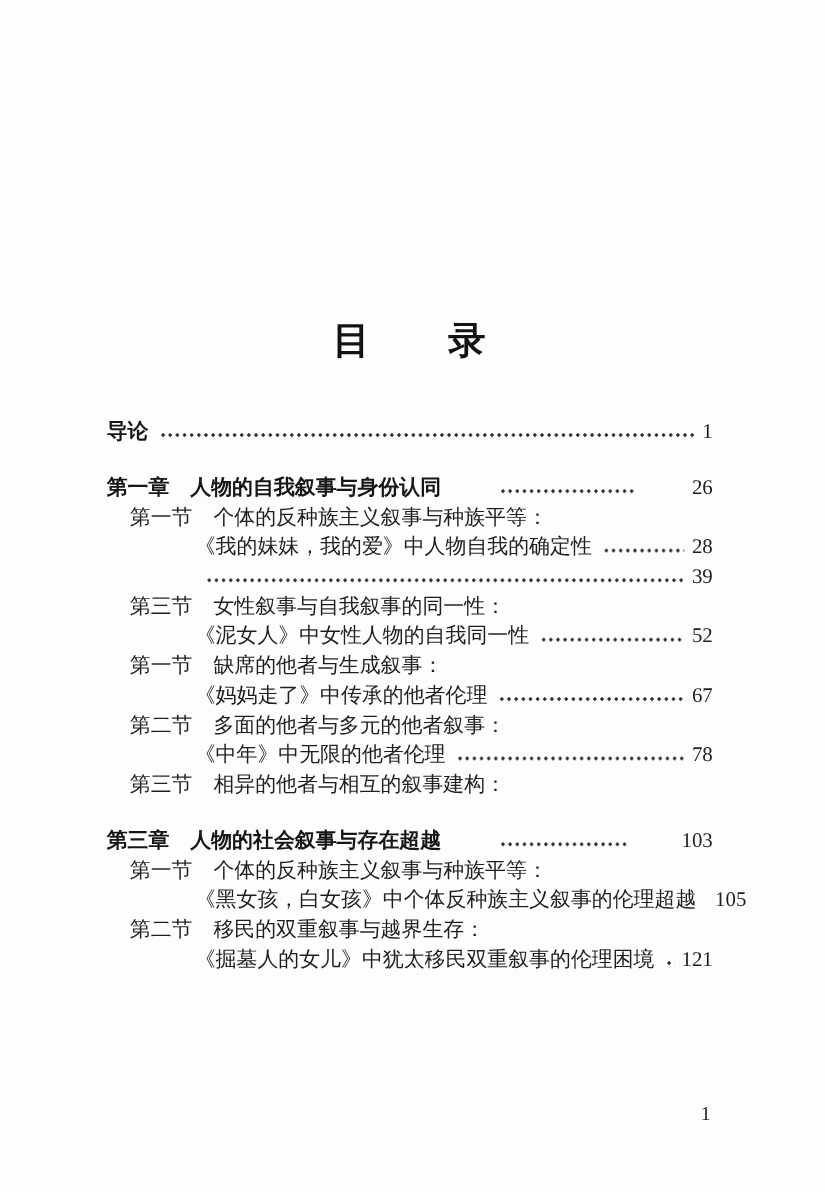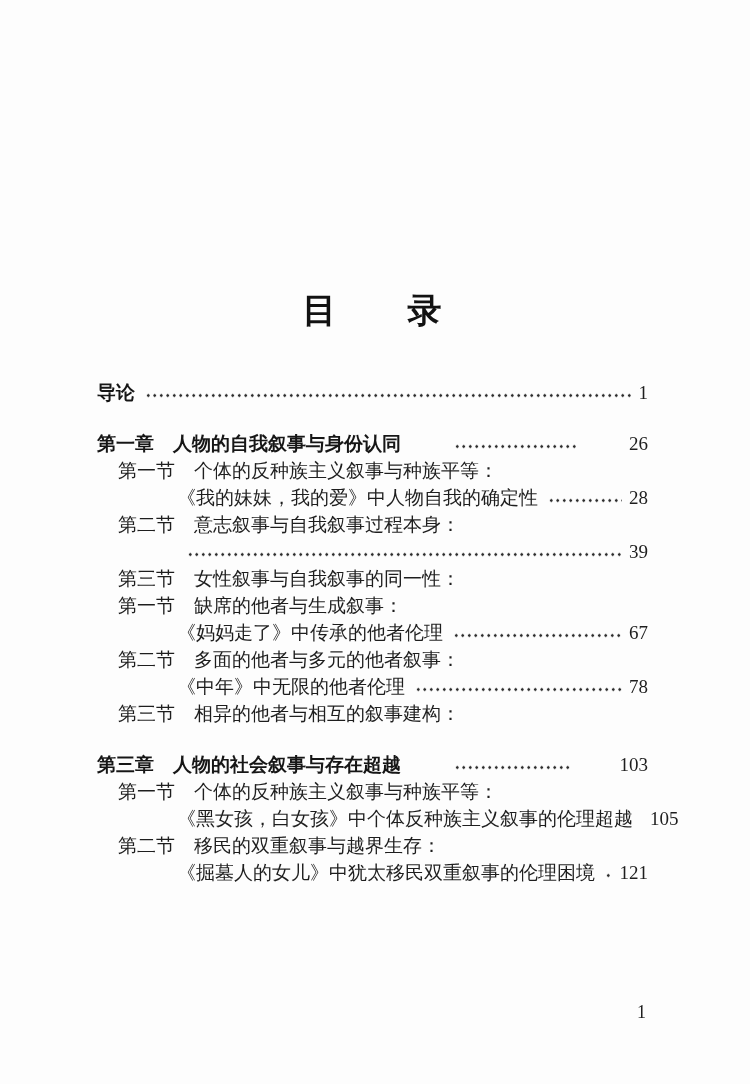--- a/index.html
+++ b/index.html
@@ -85,29 +85,31 @@
       <span class="pg">26</span>
     </div>
     <div class="row lvl1">
       <span class="txt">第一节　个体的反种族主义叙事与种族平等：</span>
     </div>
     <div class="row lvl2">
       <span class="txt">《我的妹妹，我的爱》中人物自我的确定性</span>
       <span class="leader"></span>
       <span class="pg">28</span>
     </div>
-    <div class="row lvl1">
-      <span class="txt">第二节　意志叙事与自我叙事过程本身：</span>
-    </div>
     <div class="row lvl2">
       <span class="leader"></span>
       <span class="pg">39</span>
     </div>
     <div class="row lvl1">
       <span class="txt">第三节　女性叙事与自我叙事的同一性：</span>
+    </div>
+    <div class="row lvl2">
+      <span class="txt">《泥女人》中女性人物的自我同一性</span>
+      <span class="leader"></span>
+      <span class="pg">52</span>
     </div>
 
     <div class="row lvl1">
       <span class="txt">第一节　缺席的他者与生成叙事：</span>
     </div>
     <div class="row lvl2">
       <span class="txt">《妈妈走了》中传承的他者伦理</span>
       <span class="leader"></span>
       <span class="pg">67</span>
     </div>

